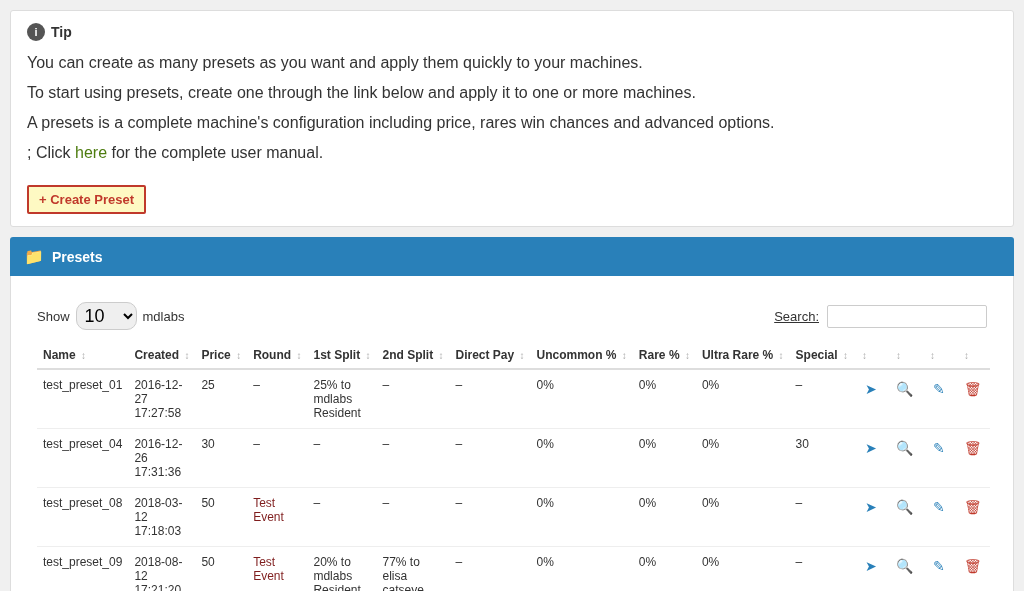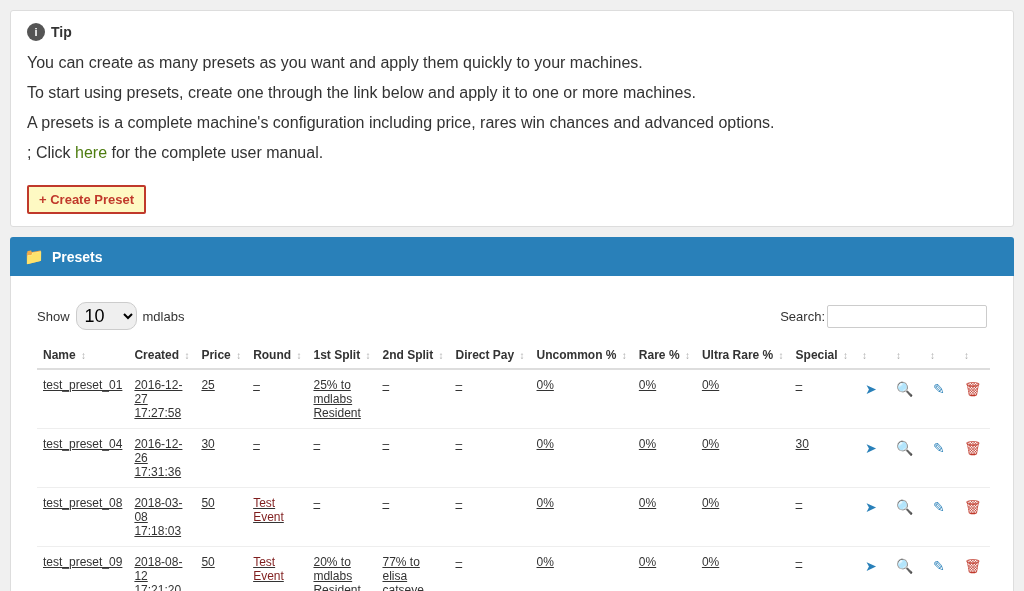--- a/index.html
+++ b/index.html
@@ -86,21 +86,22 @@
     }
     .show-entries select {
       padding: 2px 4px;
       border: 1px solid #ccc;
       border-radius: 10px;
       font-size: 18px;
     }
     .search-box {
       display: flex;
       align-items: center;
-      gap: 2px;
+      gap: 8px;
+      text-decoration: underline;
     }
     .search-box input {
       border: 1px solid #ccc;
       padding: 3px 6px;
       border-radius: 2px;
       font-size: 13px;
       width: 160px;
     }
 
     table {
@@ -118,21 +119,20 @@
       font-size: 12px;
     }
     thead th .sort-icon {
       display: inline-block;
       color: #aaa;
       font-size: 10px;
       margin-left: 2px;
     }
     tbody tr {
       border-bottom: 1px solid #eee;
-      text-decoration: underline;
     }
     tbody td {
       padding: 8px 6px;
       vertical-align: top;
       font-size: 12px;
     }
     .action-icon {
       display: inline-flex;
       align-items: center;
       justify-content: center;
@@ -254,21 +254,21 @@
     </td>
     <td>
       <span class="action-icon icon-edit" title="Edit">✎</span>
     </td>
     <td>
       <span class="action-icon icon-delete" title="Delete">🗑</span>
     </td>
   </tr>
         <tr>
     <td>test_preset_08</td>
-    <td>2018-03-08 17:18:03</td>
+    <td>2018-03-12 17:18:03</td>
     <td>50</td>
     <td><a class="link-blue" href="#">Test Event</a></td>
     <td>–</td>
     <td>–</td>
     <td>–</td>
     <td>0%</td>
     <td>0%</td>
     <td>0%</td>
     <td>–</td>
     <td>

